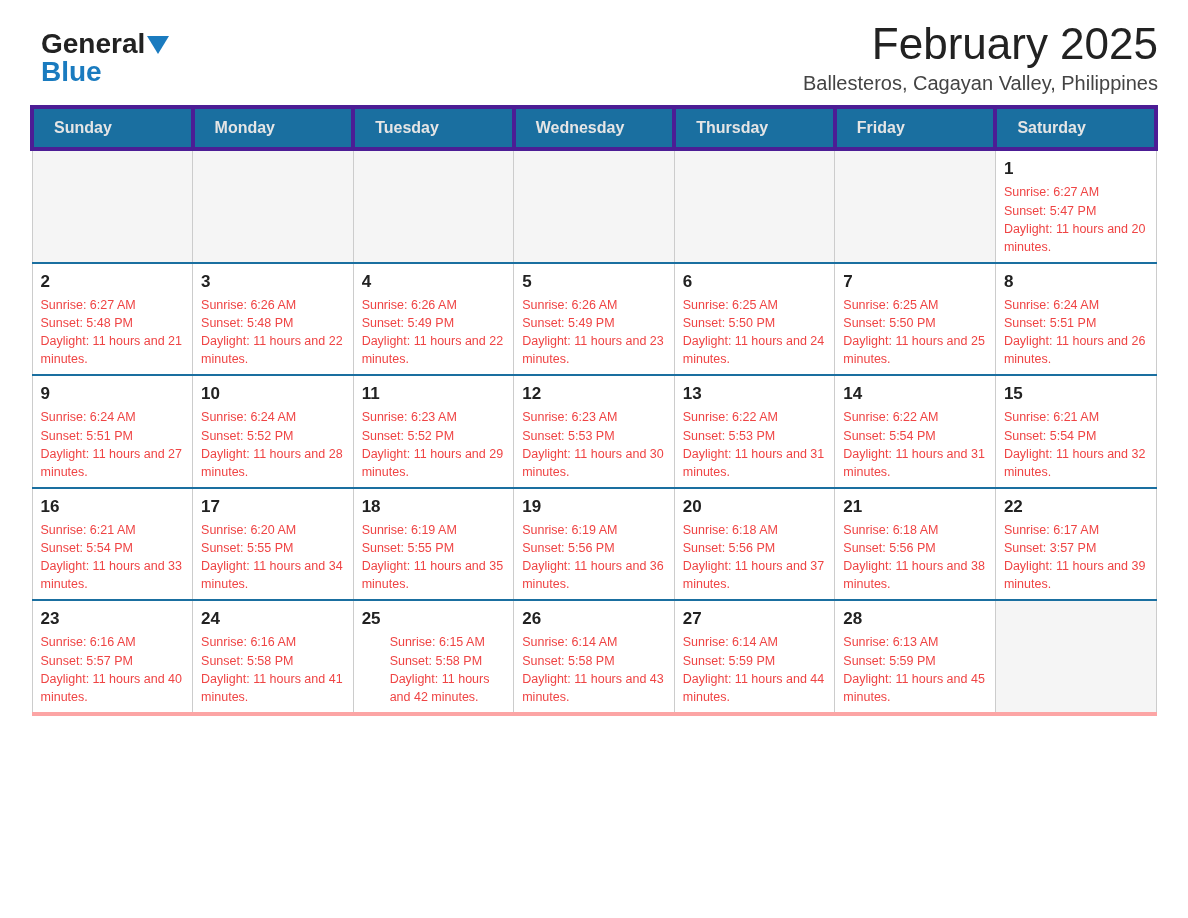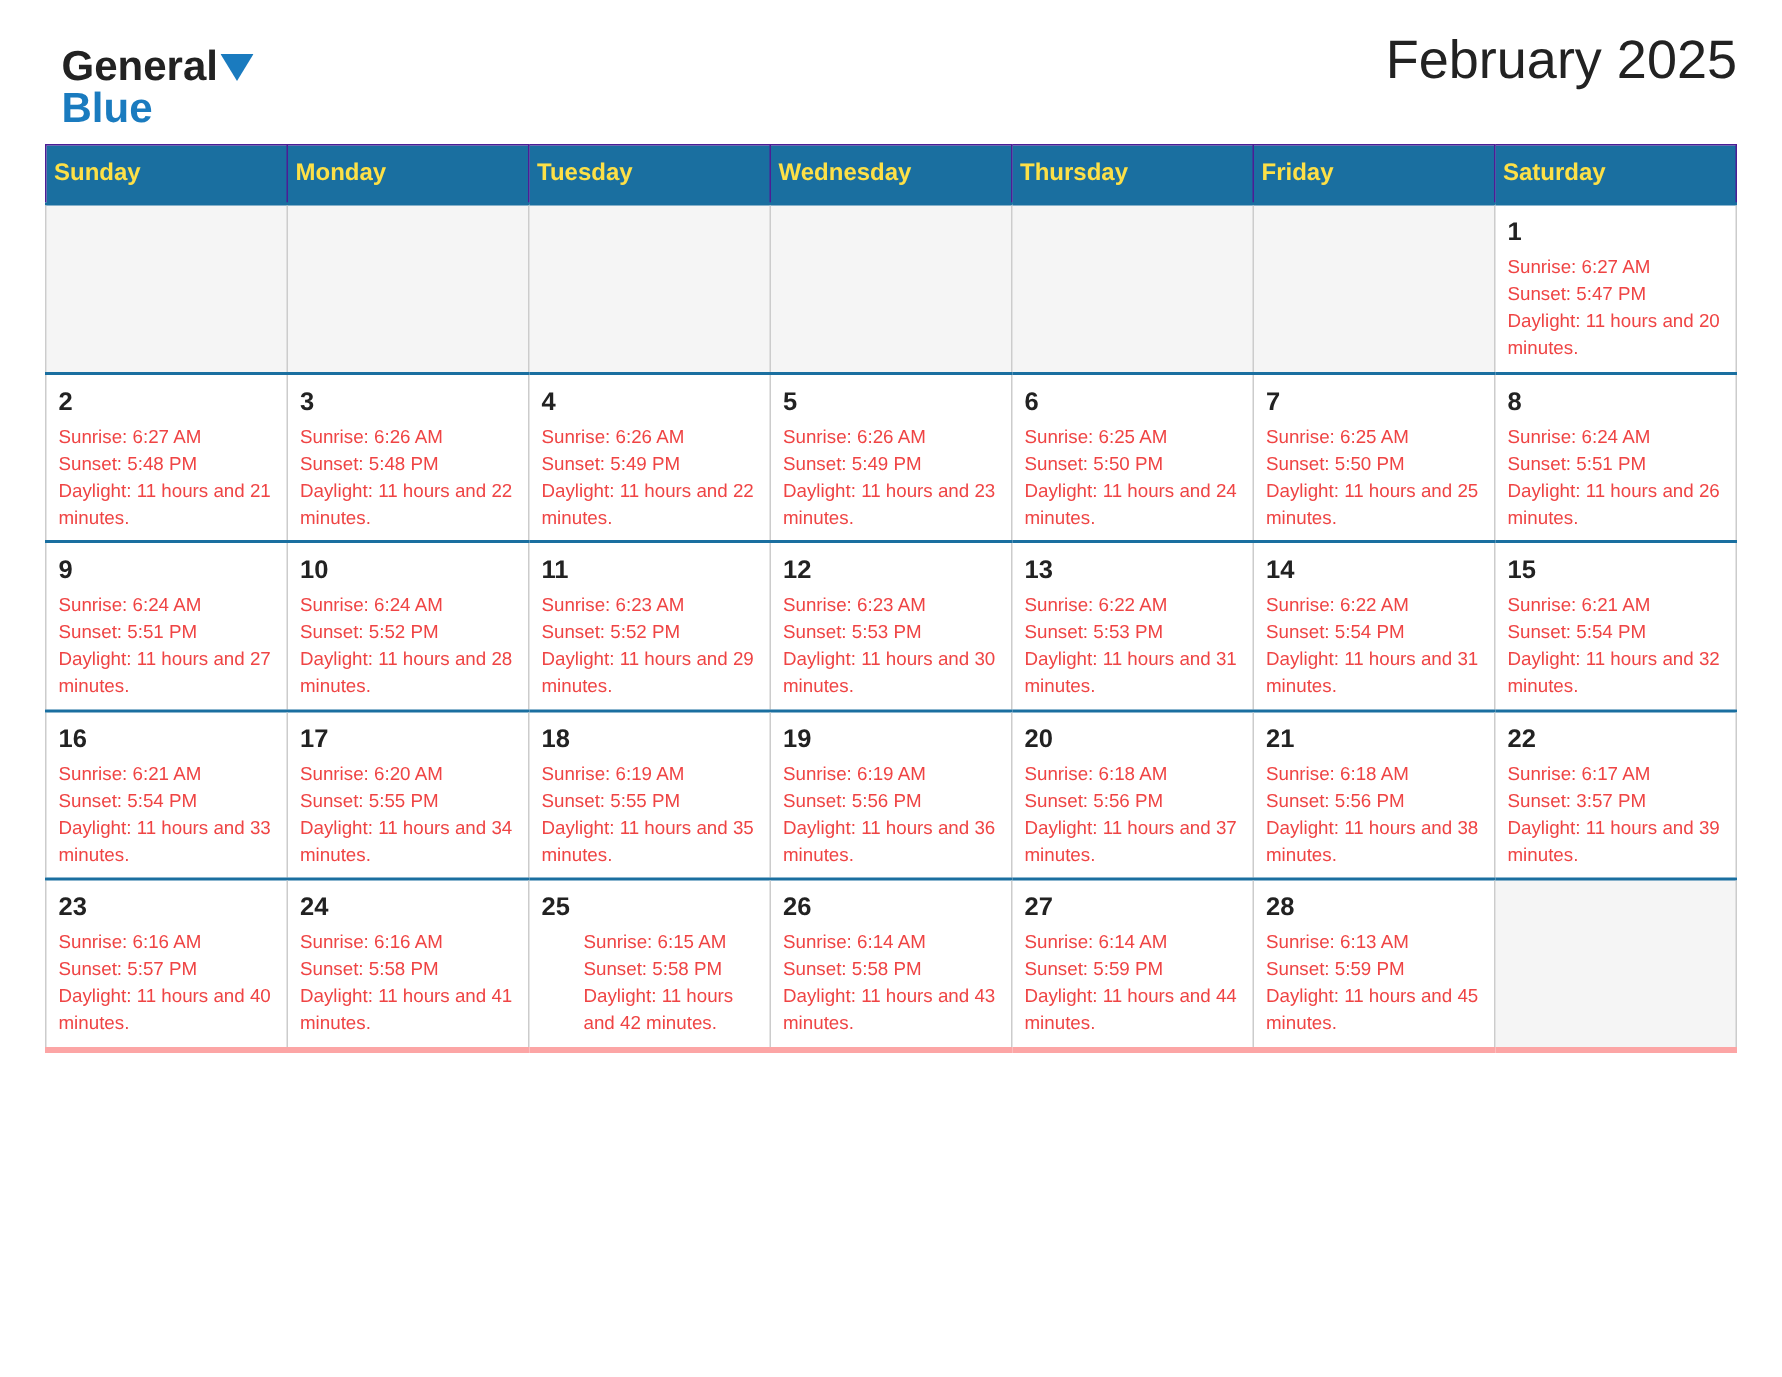--- a/index.html
+++ b/index.html
@@ -37,43 +37,43 @@
       line-height: 1;
     }
     .logo-row {
       display: flex;
       align-items: center;
     }
     .title-block {
       text-align: right;
     }
     .calendar-title {
-      font-size: 36px;
+      font-size: 44px;
       font-weight: normal;
       color: #222;
       line-height: 1.1;
     }
     .calendar-subtitle {
       font-size: 20px;
       color: #444;
       margin-top: 4px;
     }
     table {
       width: 100%;
       border-collapse: collapse;
       margin-top: 10px;
     }
     th {
       background-color: #1a6fa0;
-      color: #fde047;
+      color: #e5e5e5;
       font-size: 16px;
       font-weight: bold;
-      padding: 10px 5px;
+      padding: 10px 20px;
       text-align: left;
-      border: 1px solid #4c1d95;
+      border: 4px solid #4c1d95;
     }
     td {
       vertical-align: top;
       border: 1px solid #ccc;
       padding: 8px 8px 6px 8px;
       width: 14.28%;
       min-height: 120px;
       background: #fff;
     }
     tr td {
@@ -108,20 +108,21 @@
       <svg width="22" height="18" viewBox="0 0 22 18" style="margin-left:2px;margin-top:2px;">
         <polygon points="0,0 22,0 11,18" fill="#1a7bbf"></polygon>
       </svg>
     </div>
     <div class="logo-row">
       <span class="logo-text-blue">Blue</span>
     </div>
   </div>
   <div class="title-block">
     <div class="calendar-title">February 2025</div>
+    <div class="calendar-subtitle">Ballesteros, Cagayan Valley, Philippines</div>
   </div>
 </div>
 
 <table>
   <thead>
     <tr>
     <th>Sunday</th>
         <th>Monday</th>
         <th>Tuesday</th>
         <th>Wednesday</th>

